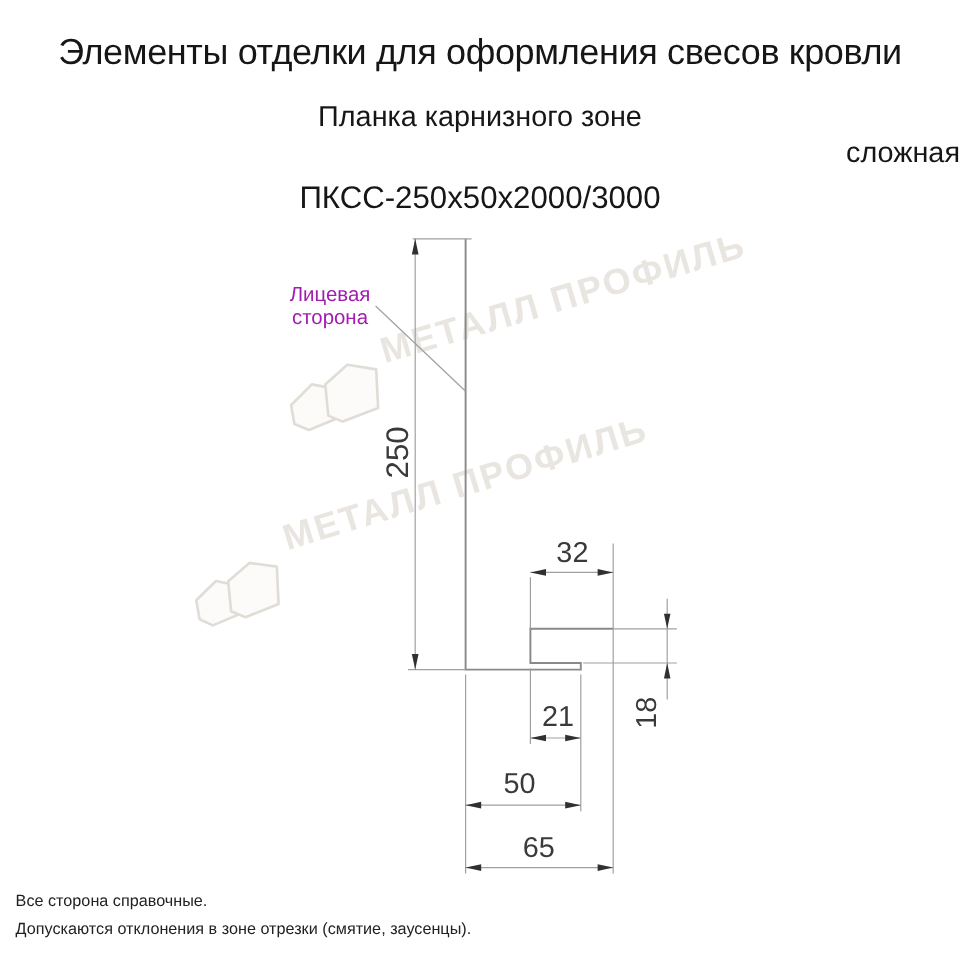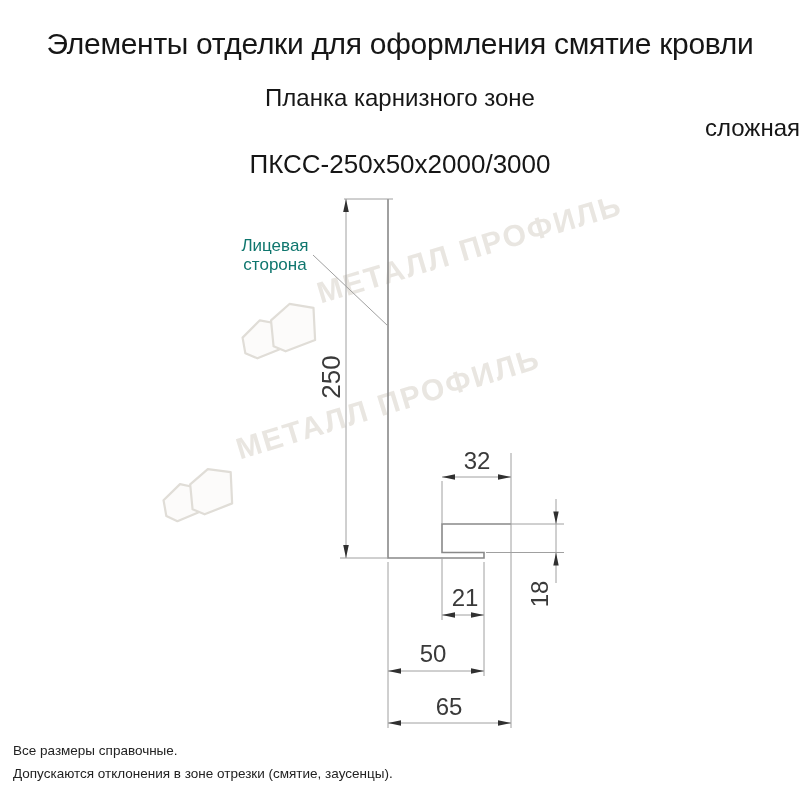--- a/index.html
+++ b/index.html
@@ -7,21 +7,21 @@
     width:800px;height:800px;position:relative;background:#ffffff;
     font-family:"Liberation Sans", sans-serif; overflow:hidden;
   }
   .abs{position:absolute;}
   .center-text{left:0;width:800px;text-align:center;color:#161616;}
   .title{top:27px;font-size:30px;letter-spacing:-0.3px;}
   .sub1{top:84px;font-size:24px;}
   .sub2{top:114px;font-size:24px;text-align:right;}
   .code{top:149px;font-size:26px;}
   .face-label{left:228px;top:236px;width:94px;text-align:center;
-    font-size:17px;line-height:19px;color:#0f766e;}
+    font-size:17px;line-height:19px;color:#a21caf;}
   .dim{font-size:24px;color:#3a3a3a;text-align:center;white-space:nowrap;}
   .dim-250{left:301px;top:362px;width:60px;height:30px;transform:rotate(-90deg);font-size:26px;}
   .dim-36 {left:452px;top:447px;width:50px;}
   .dim-18 {left:515px;top:580px;width:50px;height:28px;transform:rotate(-90deg);}
   .dim-21 {left:440px;top:584px;width:50px;}
   .dim-50 {left:408px;top:640px;width:50px;}
   .dim-65 {left:424px;top:693px;width:50px;}
   .note{left:13px;font-size:13.5px;color:#222222;}
   .note1{top:743px;}
   .note2{top:766px;}
@@ -78,31 +78,31 @@
     <polygon points="556,552.5 553.3,565.5 558.7,565.5"></polygon>
     <polygon points="442,615 455,612.2 455,617.8"></polygon>
     <polygon points="484,615 471,612.2 471,617.8"></polygon>
     <polygon points="388,671 401,668.2 401,673.8"></polygon>
     <polygon points="484,671 471,668.2 471,673.8"></polygon>
     <polygon points="388,723 401,720.2 401,725.8"></polygon>
     <polygon points="511,723 498,720.2 498,725.8"></polygon>
   </g>
 </svg>
 
-<div class="abs center-text title">Элементы отделки для оформления смятие кровли</div>
+<div class="abs center-text title">Элементы отделки для оформления свесов кровли</div>
 <div class="abs center-text sub1">Планка карнизного зоне</div>
 <div class="abs center-text sub2">сложная</div>
 <div class="abs center-text code">ПКСС-250х50х2000/3000</div>
 
 <div class="abs face-label">
   <div>Лицевая</div>
   <div>сторона</div>
 </div>
 
 <div class="abs dim dim-250">250</div>
 <div class="abs dim dim-36">32</div>
 <div class="abs dim dim-18">18</div>
 <div class="abs dim dim-21">21</div>
 <div class="abs dim dim-50">50</div>
 <div class="abs dim dim-65">65</div>
 
-<div class="abs note note1">Все размеры справочные.</div>
+<div class="abs note note1">Все сторона справочные.</div>
 <div class="abs note note2">Допускаются отклонения в зоне отрезки (смятие, заусенцы).</div>
 
 </body></html>

